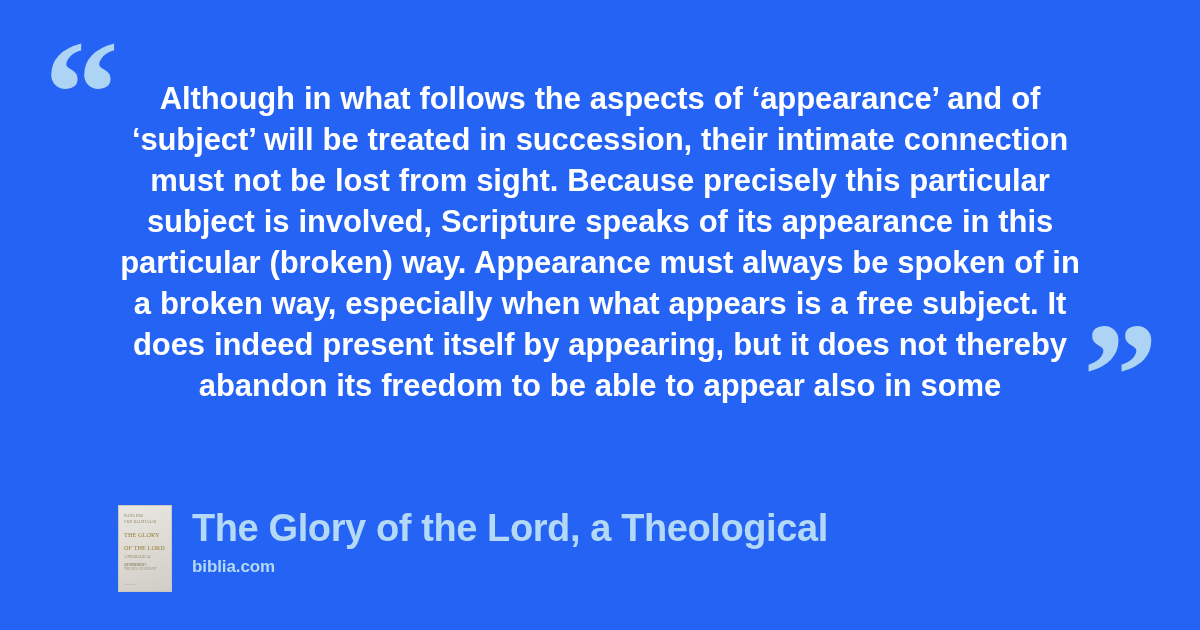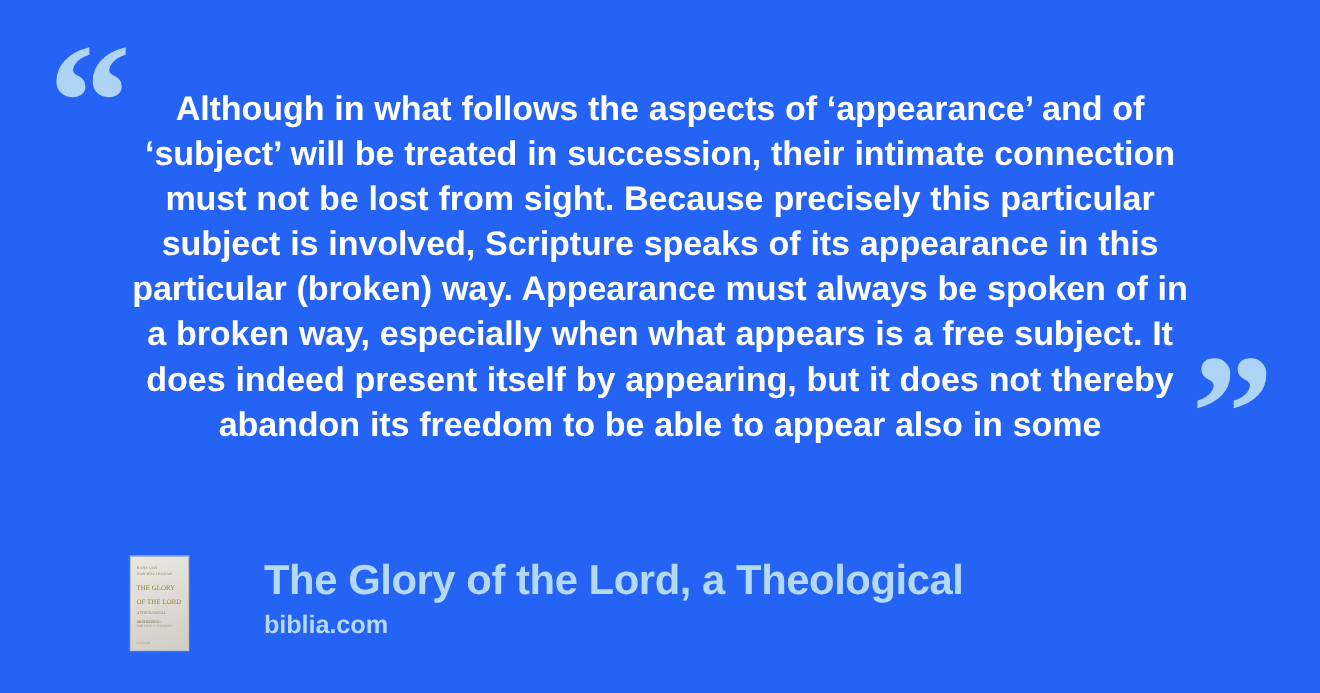--- a/index.html
+++ b/index.html
@@ -58,21 +58,20 @@
   }
 
   
   .footer {
     position: absolute;
     left: 118px;
     top: 505px;
     display: flex;
     flex-direction: row;
     align-items: flex-start;
-    gap: 48px;
   }
   .book-cover {
     width: 54px;
     height: 87px;
     flex: 0 0 auto;
     position: relative;
     background: linear-gradient(160deg, #e8e7e2 0%, #dedcd5 45%, #cfcdc5 100%);
     border: 1px solid #c9c7bf;
     box-sizing: border-box;
     overflow: hidden;
@@ -140,21 +139,21 @@
     font-size: 38px;
     line-height: 46px;
     letter-spacing: -0.4px;
     white-space: nowrap;
   }
   .site-name {
     margin-top: 2px;
     color: #B3D9F7;
     font-family: "Liberation Sans", sans-serif;
     font-weight: 700;
-    font-size: 23px;
+    font-size: 17px;
     line-height: 28px;
     letter-spacing: -0.1px;
   }
 </style>
 </head>
 <body>
 
 <div class="quote-card">
 
   <div class="qmark qmark-open">“</div>

